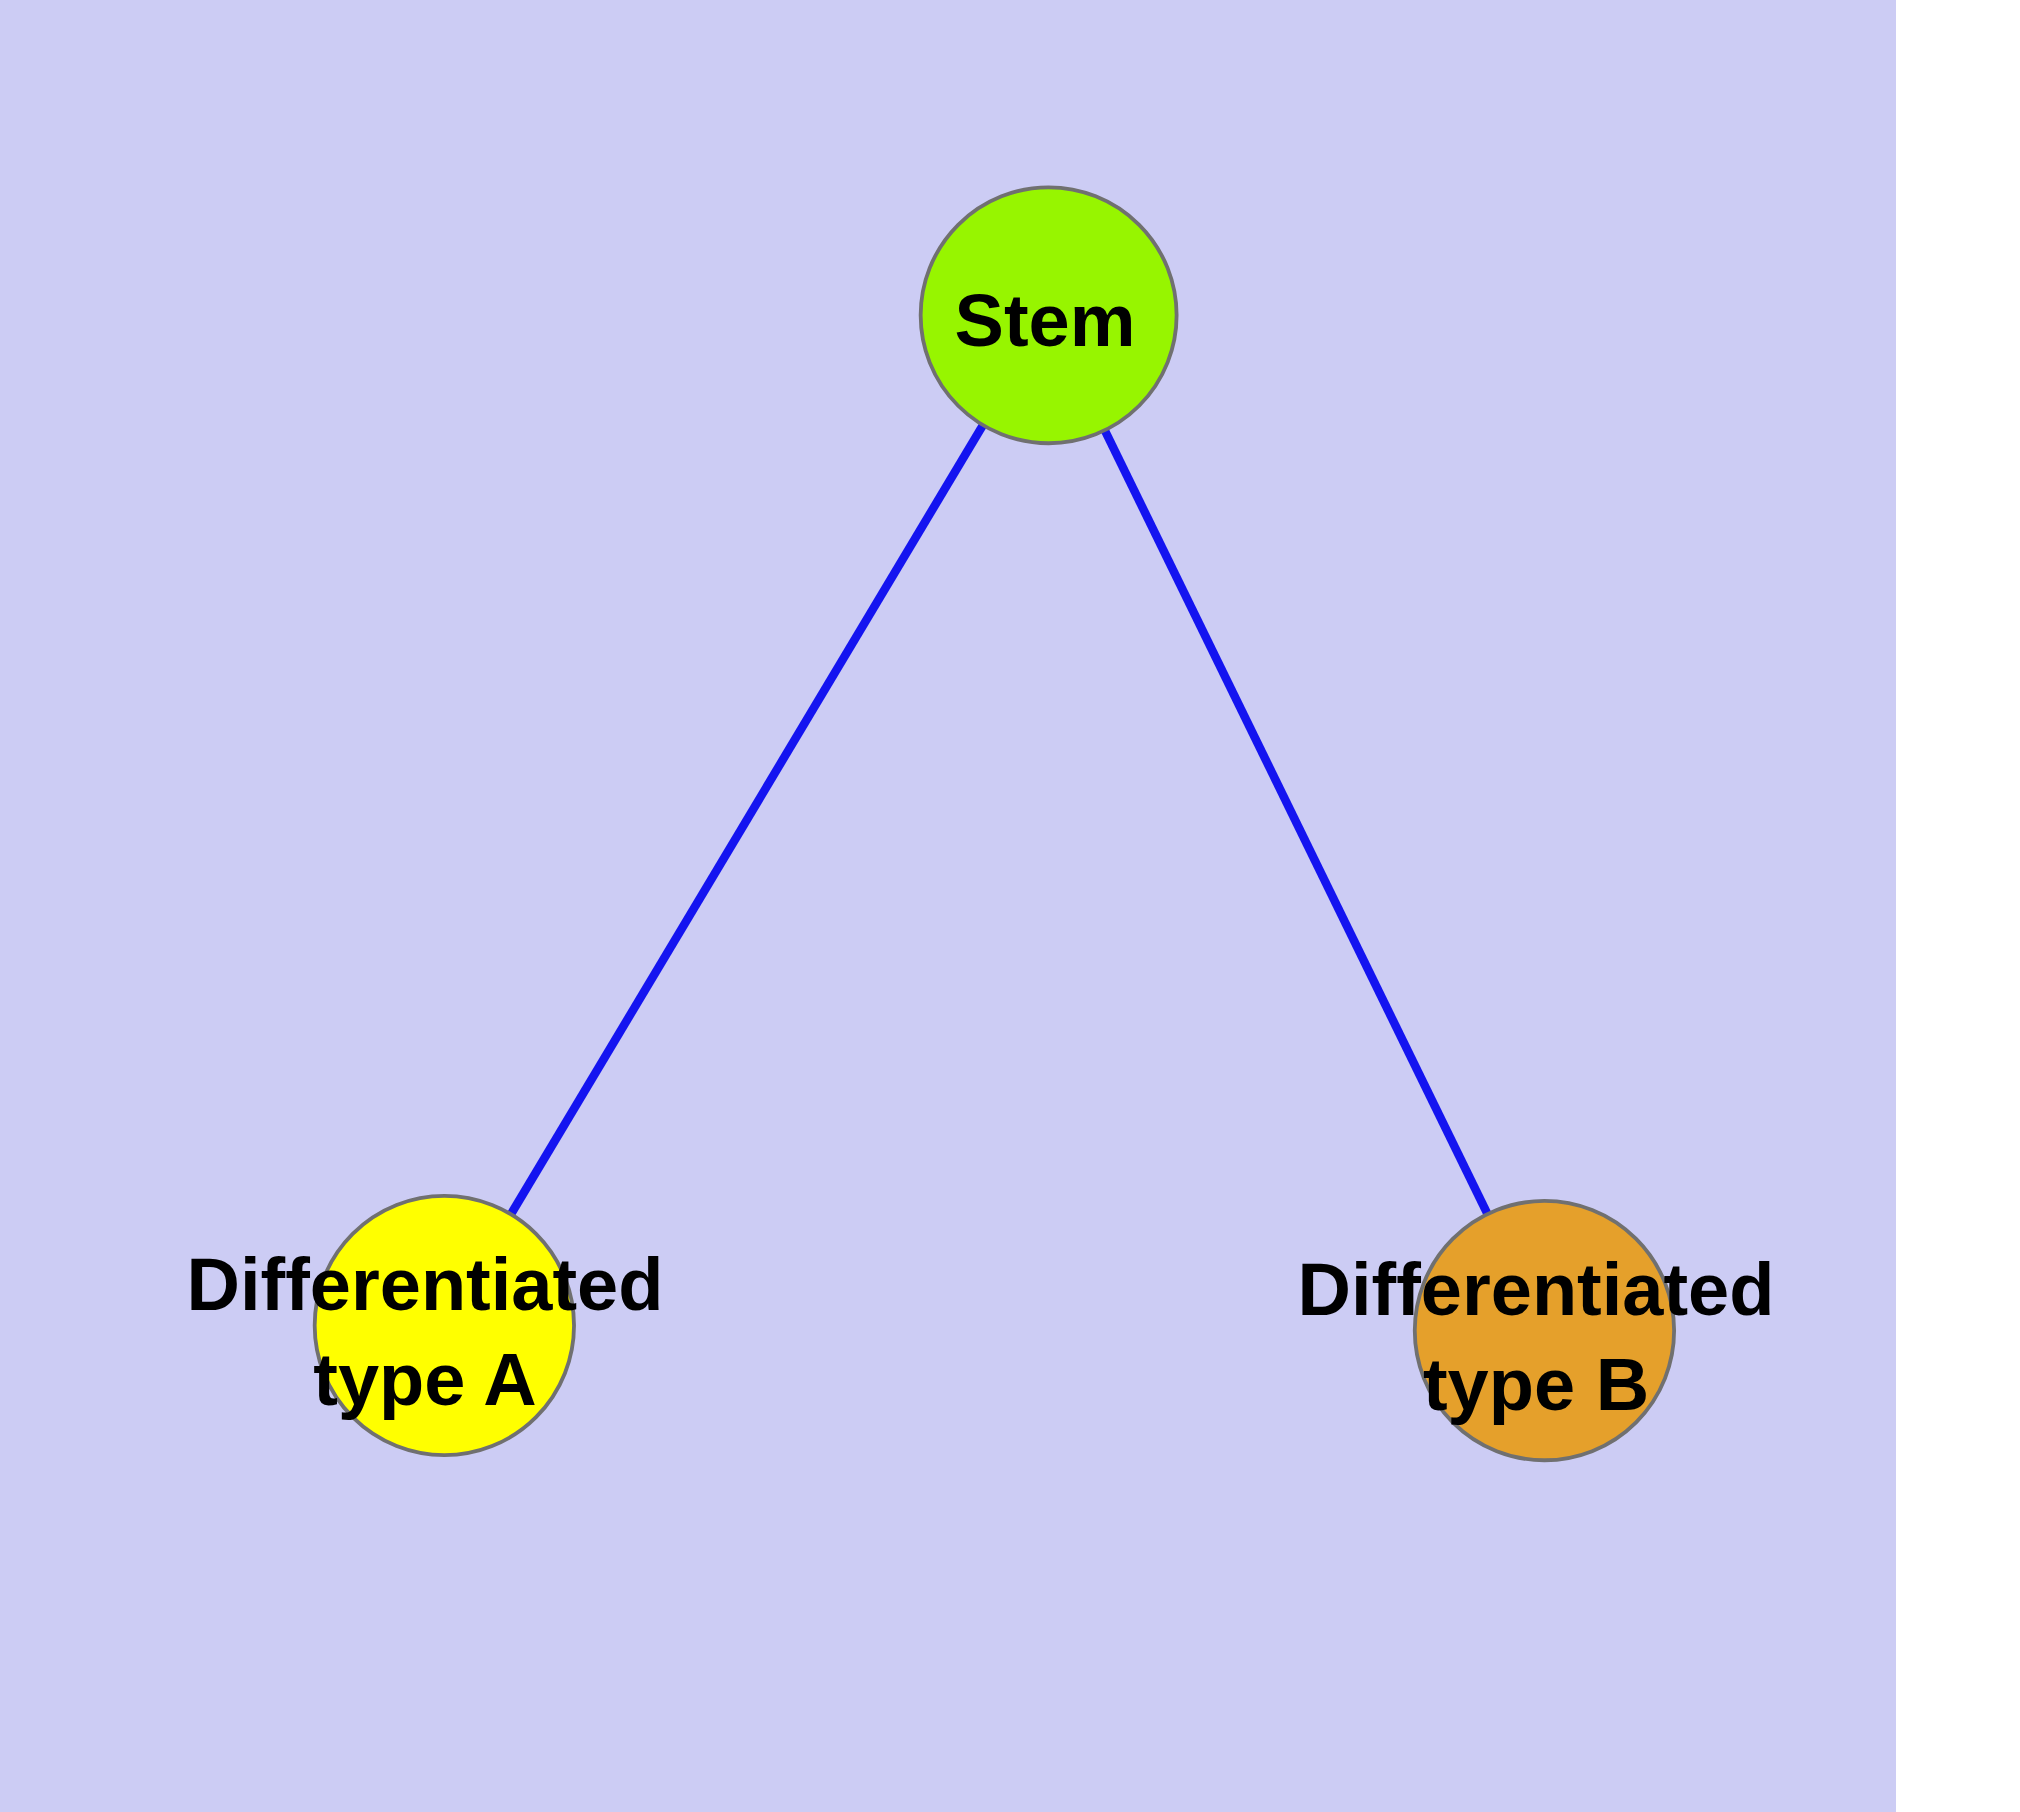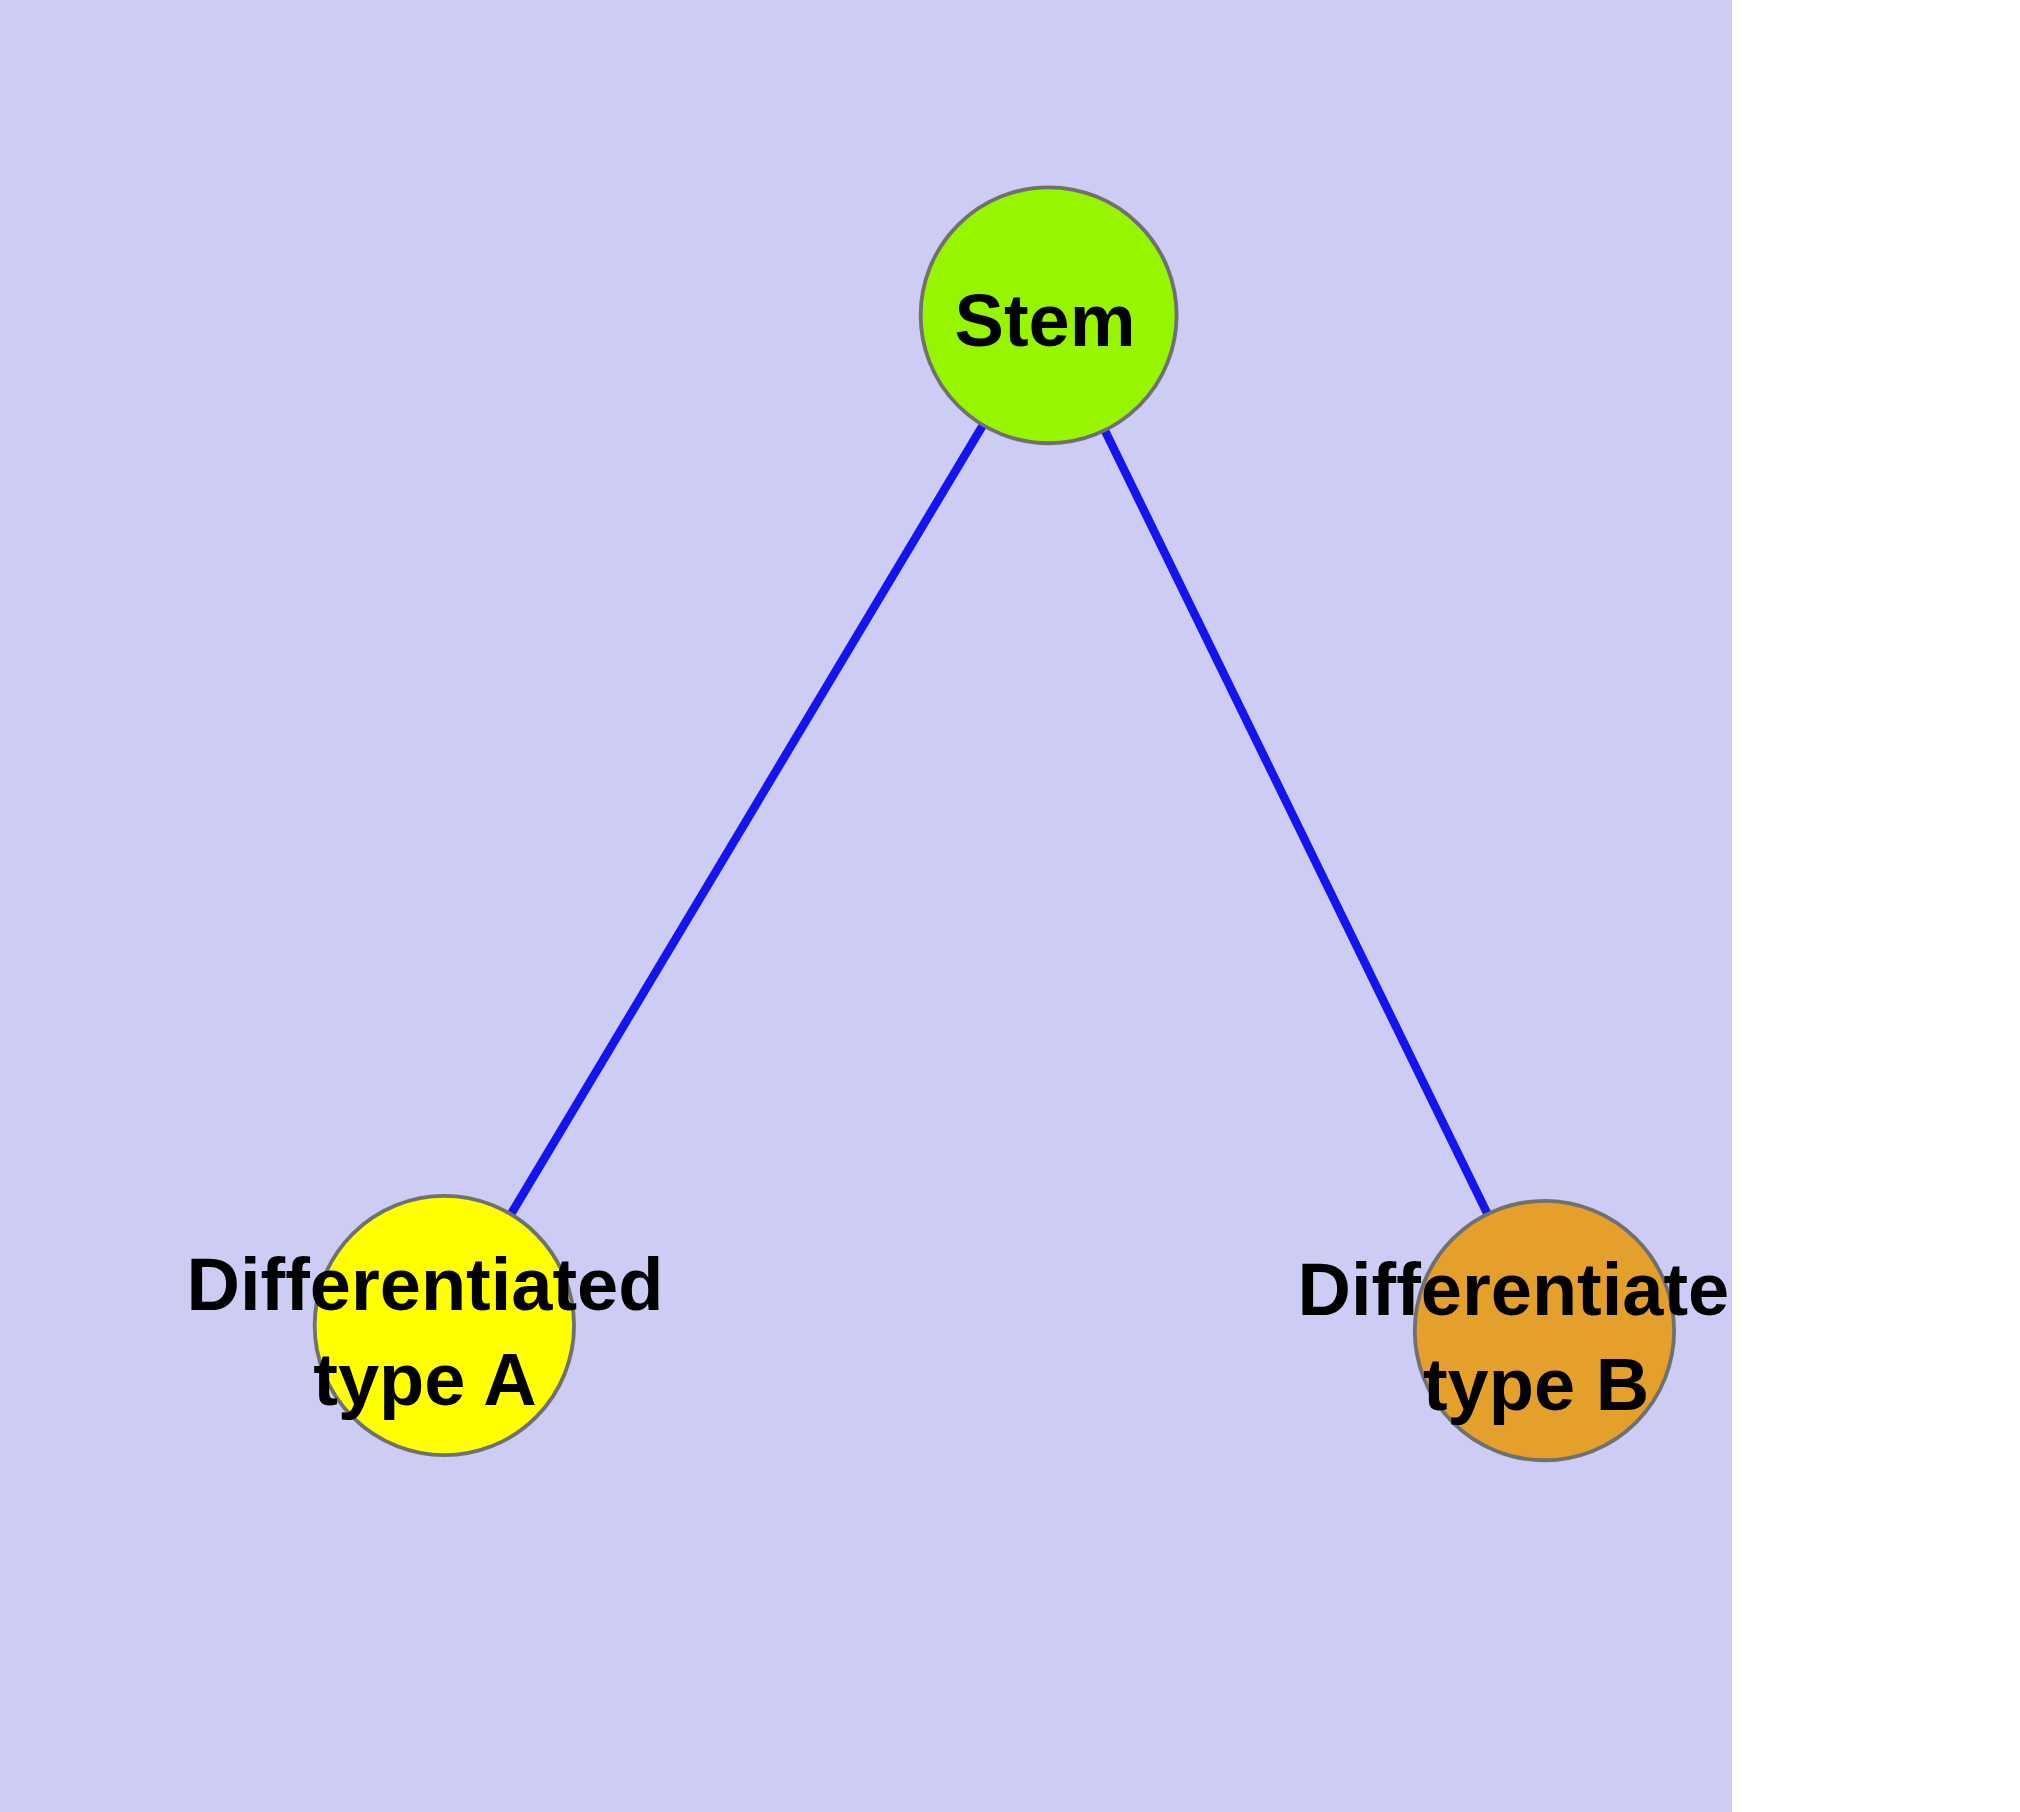--- a/index.html
+++ b/index.html
@@ -6,21 +6,21 @@
     margin: 0;
     padding: 0;
   }
   body {
     width: 2021px;
     height: 1812px;
     font-family: "Liberation Sans", "DejaVu Sans", sans-serif;
   }
   .canvas {
     position: relative;
-    width: 1732px;
+    width: 1896px;
     height: 1812px;
     overflow: hidden;
     text-decoration: underline;
   }
   .graph-svg {
     position: absolute;
     left: 0;
     top: 0;
   }
   .node-label {

